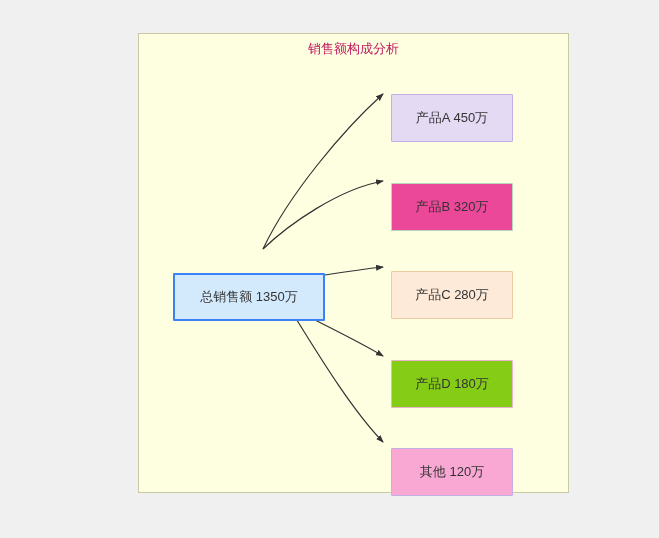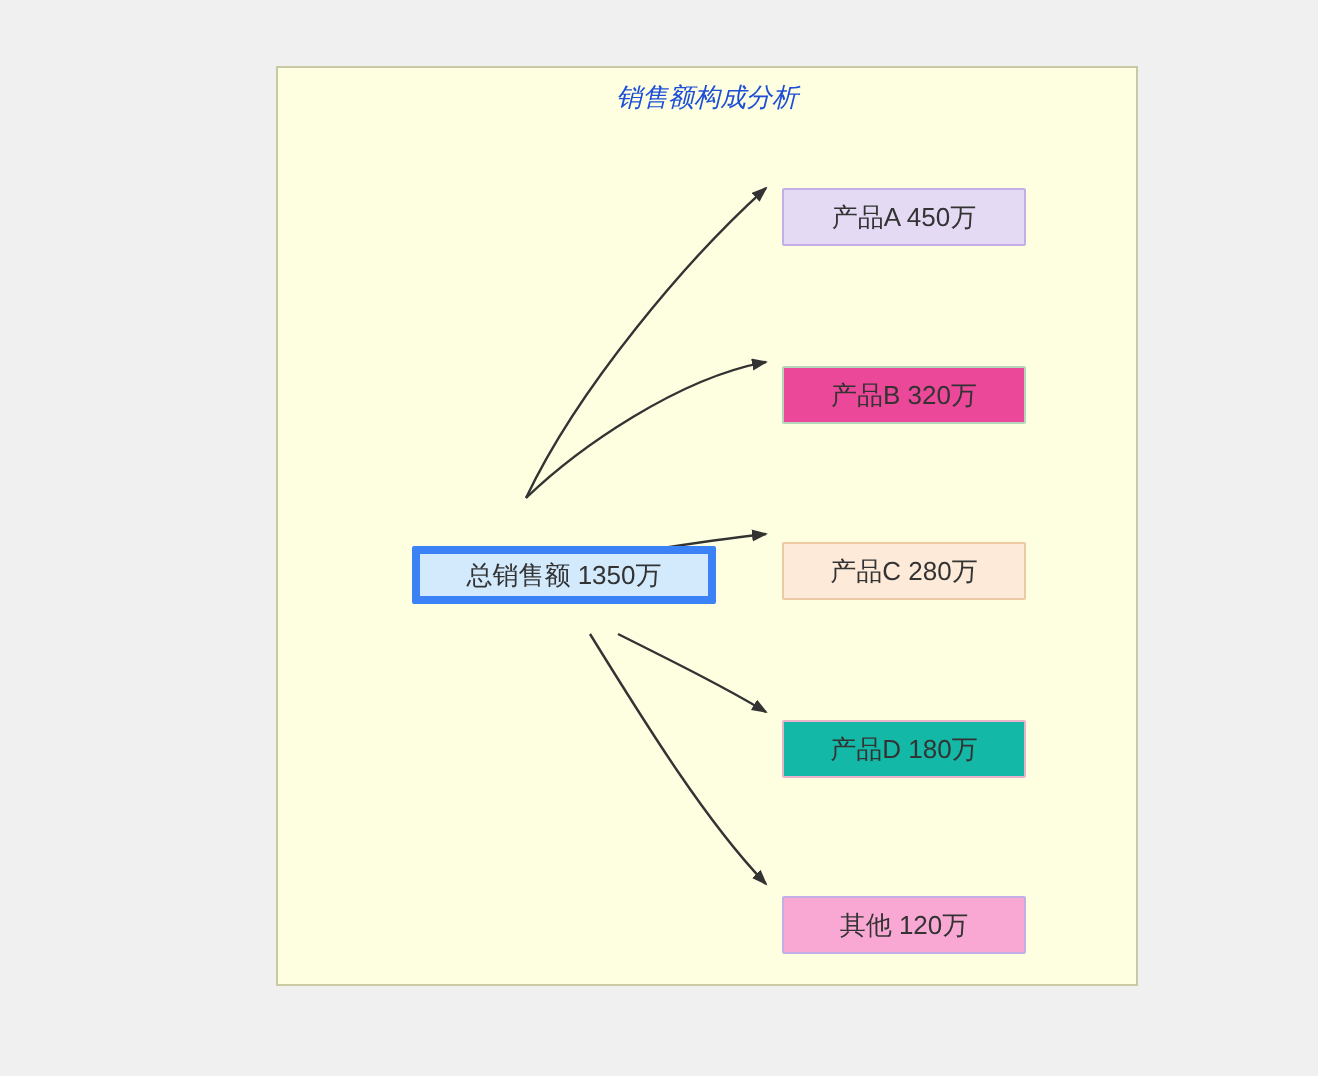--- a/index.html
+++ b/index.html
@@ -15,54 +15,52 @@
     left: 138px; top: 33px;
     width: 431px; height: 460px;
     background: #feffe0;
     border: 1px solid #c9c9a3;
   }
   .diagram-title {
     position: absolute;
     top: 6px; left: 0; right: 0;
     text-align: center;
     font-size: 13px;
-    color: #1d4ed8;
-    font-style: italic;
+    color: #be185d;
   }
   .edges {
     position: absolute;
     left: 0; top: 0;
     width: 431px; height: 460px;
   }
   .edges path.edge {
     fill: none;
     stroke: #333333;
     stroke-width: 1.2;
   }
   .node {
     position: absolute;
-    height: 29px;
+    height: 48px;
     display: flex;
     align-items: center;
     justify-content: center;
     font-size: 13px;
     color: #333333;
     border-radius: 1px;
   }
   .node-source {
     left: 34px; top: 239px; width: 152px;
     background: #d3eafd;
-    border: 4px solid #3b82f6;
-    margin-left: 33px;
+    border: 2px solid #3b82f6;
   }
   .node-target { left: 252px; width: 122px; }
   .node-a { top: 60px;  background: #e4daf4; border: 1px solid #c3aee6; }
   .node-b { top: 149px; background: #ec4899; border: 1px solid #b5d6bb; }
   .node-c { top: 237px; background: #fdead8; border: 1px solid #eccaa4; }
-  .node-d { top: 326px; background: #14b8a6; border: 1px solid #eab3cb; }
+  .node-d { top: 326px; background: #84cc16; border: 1px solid #eab3cb; }
   .node-e { top: 414px; background: #f9a8d4; border: 1px solid #c3aee6; }
 </style>
 </head>
 <body>
 
 <div class="canvas">
 
   <div class="diagram-title">销售额构成分析</div>
 
   <svg class="edges" viewBox="0 0 431 460" xmlns="http://www.w3.org/2000/svg">

